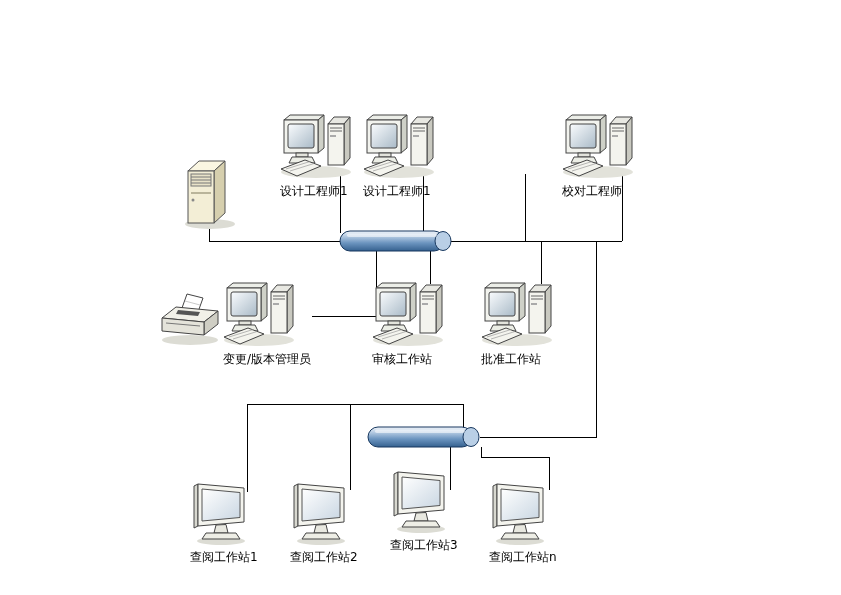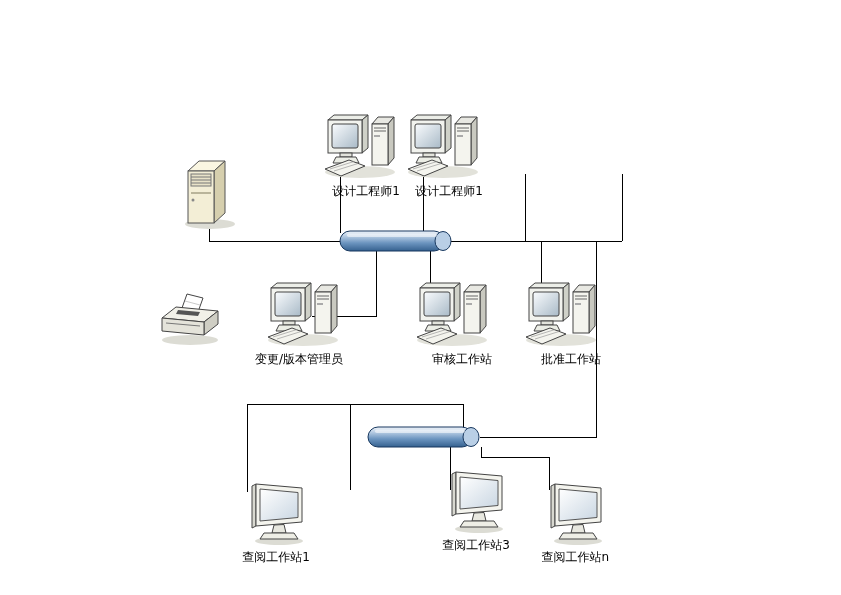--- a/index.html
+++ b/index.html
@@ -2,21 +2,21 @@
 <html><head>
 <meta charset="utf-8">
 <style>
   html,body{margin:0;padding:0;background:#ffffff;}
   .canvas{
     position:relative;width:841px;height:595px;background:#ffffff;
     font-family:"DejaVu Sans",sans-serif;overflow:hidden;
   }
   #wires{position:absolute;left:0;top:0;z-index:1;shape-rendering:crispEdges;}
   .bus{position:absolute;z-index:2;}
-  .node{position:absolute;z-index:3;display:flex;flex-direction:column;align-items:flex-end;}
+  .node{position:absolute;z-index:3;display:flex;flex-direction:column;align-items:flex-start;}
   .node .label{margin-top:5px;font-size:12px;color:#000;white-space:nowrap;line-height:1.1;}
 </style>
 </head>
 <body>
 
 <svg width="0" height="0" style="position:absolute" aria-hidden="true">
   <defs>
     <linearGradient id="scrGrad" x1="0" y1="0" x2="1" y2="1">
       <stop offset="0" stop-color="#fafcfe"></stop>
       <stop offset="1" stop-color="#a9bac7"></stop>
@@ -134,20 +134,26 @@
         <use href="#sym-pc"></use>
       </svg>
     <div class="label">设计工程师1</div>
   </div>
   <div class="node" style="left:363px;top:108px;width:120px">
     <svg width="76" height="72">
         <use href="#sym-pc"></use>
       </svg>
     <div class="label">设计工程师1</div>
   </div>
+  <div class="node" style="left:562px;top:108px;width:120px">
+    <svg width="76" height="72">
+        <use href="#sym-pc"></use>
+      </svg>
+    <div class="label">校对工程师</div>
+  </div>
 
   <div class="node" style="left:160px;top:292px;width:62px">
     <svg width="62" height="54">
         <use href="#sym-printer"></use>
       </svg>
   </div>
   <div class="node" style="left:372px;top:276px;width:120px">
     <svg width="76" height="72">
         <use href="#sym-pc"></use>
       </svg>
@@ -165,20 +171,26 @@
       </svg>
     <div class="label">批准工作站</div>
   </div>
 
   <div class="node" style="left:190px;top:482px;width:120px">
     <svg width="62" height="64">
         <use href="#sym-lcd"></use>
       </svg>
     <div class="label">查阅工作站1</div>
   </div>
+  <div class="node" style="left:290px;top:482px;width:120px">
+    <svg width="62" height="64">
+        <use href="#sym-lcd"></use>
+      </svg>
+    <div class="label">查阅工作站2</div>
+  </div>
   <div class="node" style="left:390px;top:470px;width:120px">
     <svg width="62" height="64">
         <use href="#sym-lcd"></use>
       </svg>
     <div class="label">查阅工作站3</div>
   </div>
   <div class="node" style="left:489px;top:482px;width:120px">
     <svg width="62" height="64">
         <use href="#sym-lcd"></use>
       </svg>

